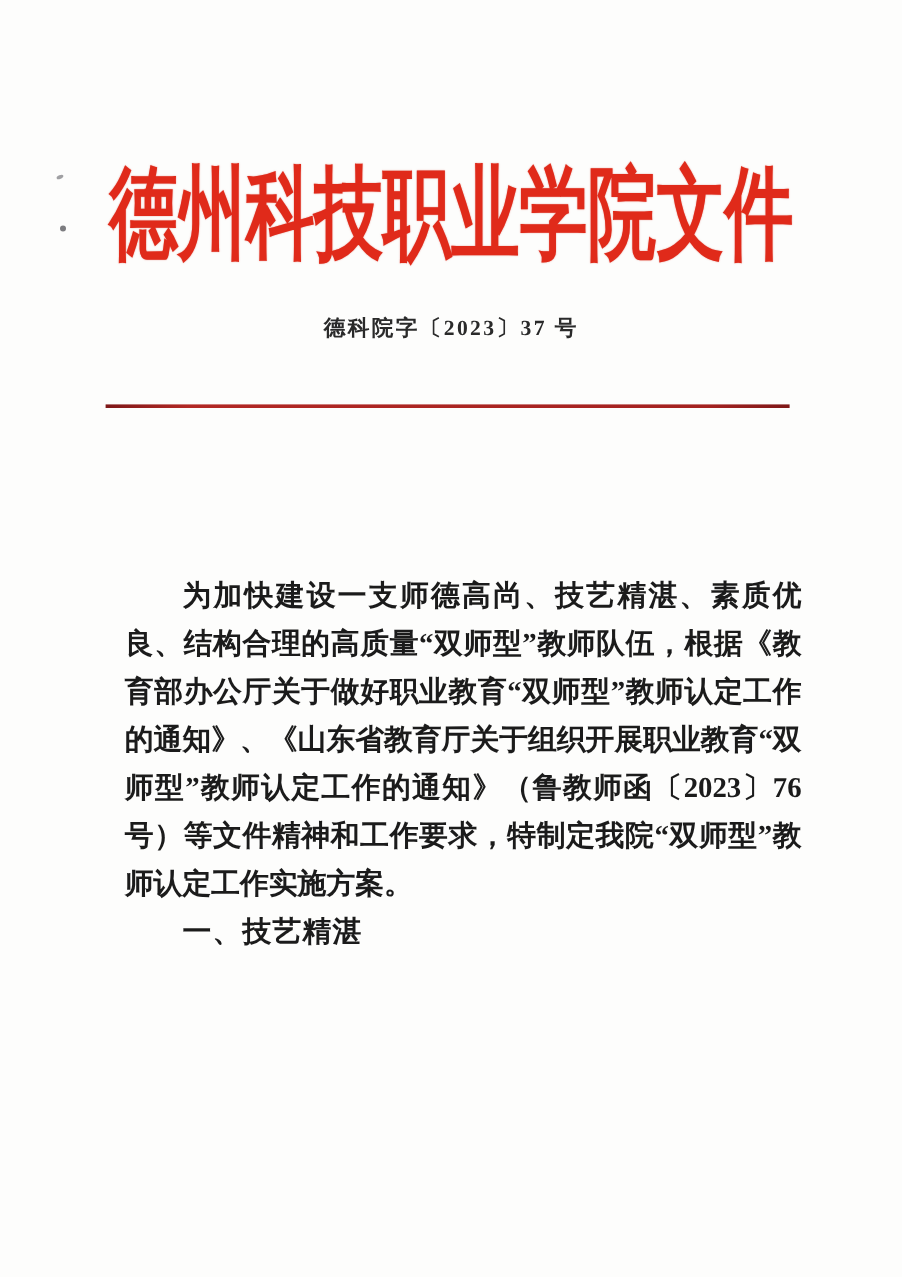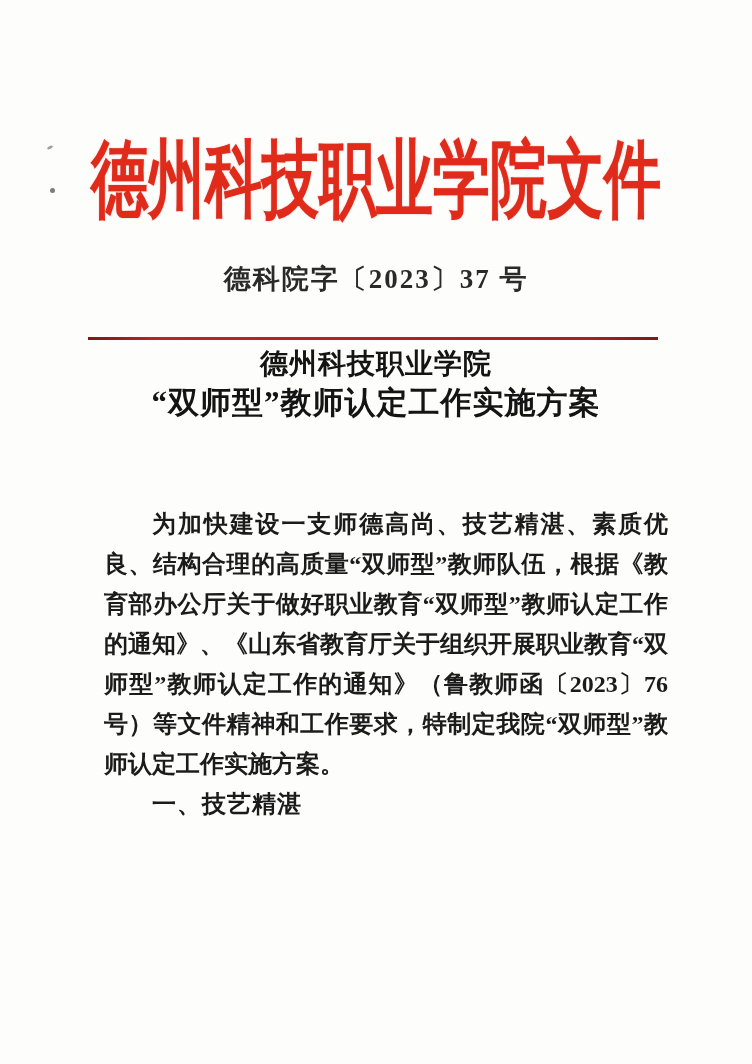--- a/index.html
+++ b/index.html
@@ -38,21 +38,21 @@
     text-shadow: 0 0 1px rgba(200, 30, 15, 0.55);
     font-family: "Liberation Serif", serif;
   }
   
   .doc-number {
     position: absolute;
     top: 261px;
     left: 0;
     width: 100%;
     text-align: center;
-    font-size: 27px;
+    font-size: 18px;
     font-weight: bold;
     color: #2a2a2a;
     letter-spacing: 2px;
   }
   
   .red-line {
     position: absolute;
     top: 337px;
     left: 88px;
     width: 570px;
@@ -75,21 +75,21 @@
     letter-spacing: 1px;
   }
   .doc-title .t2 {
     font-size: 31px;
     line-height: 40px;
     letter-spacing: 1px;
   }
   
   .body-text {
     position: absolute;
-    top: 504px;
+    top: 477px;
     left: 104px;
     width: 564px;
     font-size: 24px;
     line-height: 40px;
     font-weight: bold;
     color: #1b1b1b;
     text-align: justify;
     text-justify: inter-character;
   }
   .body-text p {
@@ -131,23 +131,19 @@
   <div class="speck-2"></div>
 
   <div class="org-title">
     <span class="stretch">德州科技职业学院文件</span>
   </div>
 
   <div class="doc-number">德科院字〔2023〕37 号</div>
 
   <div class="red-line"></div>
 
-  <div class="doc-title">
-    <div class="t1">德州科技职业学院</div>
-    <div class="t2">“双师型”教师认定工作实施方案</div>
-  </div>
 
   <div class="body-text">
     <p>为加快建设一支师德高尚、技艺精湛、素质优良、结构合理的高质量“双师型”教师队伍，根据《教育部办公厅关于做好职业教育“双师型”教师认定工作的通知》、《山东省教育厅关于组织开展职业教育“双师型”教师认定工作的通知》（鲁教师函〔2023〕76 号）等文件精神和工作要求，特制定我院“双师型”教师认定工作实施方案。</p>
     <p class="heading">一、技艺精湛</p>
   </div>
 
 </div>
 
 </body></html>

